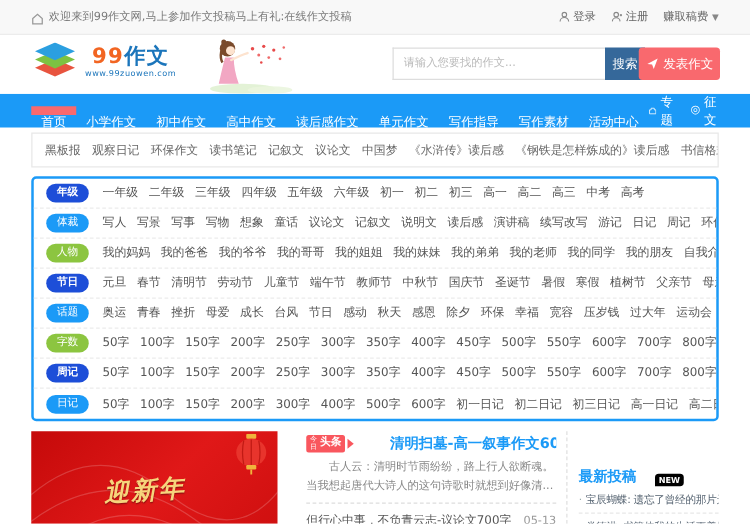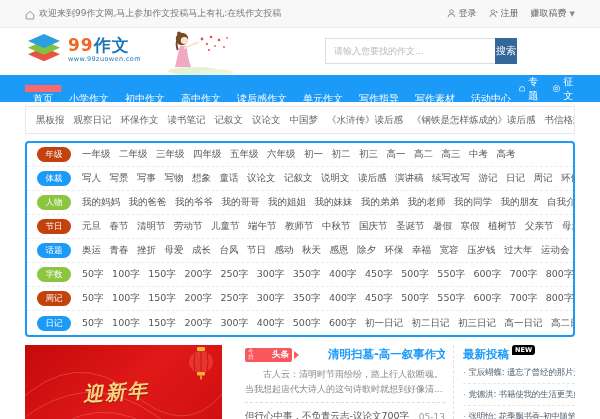--- a/index.html
+++ b/index.html
@@ -18,34 +18,34 @@
   }
   .topbar-left { display: flex; align-items: flex-end; gap: 4px; }
   .topbar-right { display: flex; align-items: center; gap: 12px; }
   .topbar-right .tb-link { display: flex; align-items: center; gap: 3px; color: #666; }
   .caret { font-size: 7px; color: #888; }
 
   
   .header { height: 47px; position: relative; background: #fff; }
   .logo { position: absolute; left: 25px; top: 6px; display: flex; align-items: center; gap: 5px; }
   .logo-text-wrap { display: flex; flex-direction: column; line-height: 1; }
-  .logo-title { font-size: 17px; font-weight: bold; letter-spacing: 1px; }
+  .logo-title { font-size: 17px; font-weight: bold; letter-spacing: 1px; text-align: center; }
   .logo-99 { color: #f26522; }
   .logo-zw { color: #1b75bb; }
   .logo-url { font-size: 6.5px; color: #1b75bb; margin-top: 2px; letter-spacing: .4px; }
   .girl { position: absolute; left: 168px; top: 1px; }
-  .search-area { position: absolute; left: 285px; top: 10px; display: flex; padding-left: 40px; }
+  .search-area { position: absolute; left: 274px; top: 10px; display: flex; padding-left: 40px; }
   .search-input {
     width: 170px; height: 26px; border: 1px solid #ddd; border-right: none;
     font-size: 9px; padding: 0 8px; color: #333; outline: none;
     font-family: inherit;
   }
   .search-input::placeholder { color: #bbb; }
   .search-btn {
-    width: 22px; height: 26px; background: #35689a; color: #fff; border: none;
+    width: 32px; height: 26px; background: #35689a; color: #fff; border: none;
     font-size: 10px; cursor: pointer; font-family: inherit;
   }
   .publish-btn {
     position: absolute; left: 511px; top: 10px; width: 65px; height: 26px;
     background: #f9696e; color: #fff; border: none; border-radius: 3px;
     font-size: 10px; display: flex; align-items: center; justify-content: center;
     gap: 4px; cursor: pointer; font-family: inherit;
   }
 
   
@@ -68,61 +68,61 @@
   .filter-box { margin: 7px 25px 0; border: 2px solid #1b9af7; border-radius: 4px; background: #fff; }
   .filter-row {
     display: flex; align-items: center; height: 24px; padding: 0 10px;
     border-bottom: 1px dashed #ececec; white-space: nowrap; overflow: hidden;
   }
   .filter-row:last-child { border-bottom: none; }
   .pill {
     flex: 0 0 auto; width: 34px; height: 15px; line-height: 15px; border-radius: 8px;
     color: #fff; font-size: 8.5px; text-align: center; margin-right: 11px;
   }
-  .pill-red { background: #c2410c; }
+  .pill-red { background: #1d4ed8; font-weight: bold; }
   .pill-blue { background: #1b9af7; }
   .pill-green { background: #8cc540; }
   .filter-link { font-size: 9.5px; color: #555; margin-right: 8.5px; }
 
   
   .bottom { display: flex; margin: 8px 25px 0; height: 74px; }
   .banner {
     width: 197px; flex: 0 0 197px; position: relative; overflow: hidden;
     background: linear-gradient(135deg, #c50a0a 0%, #e01818 55%, #d01010 100%);
   }
   .banner-text {
     position: absolute; left: 58px; top: 34px; color: #f6d57c;
     font-family: "DejaVu Serif", "Liberation Serif", serif;
     font-size: 20px; font-weight: bold; font-style: italic; letter-spacing: 2px;
     text-shadow: 0 1px 1px rgba(0,0,0,.35); transform: rotate(-4deg);
   }
   .banner-swirl { position: absolute; left: -10px; top: -20px; opacity: .18; }
   .mid-col { width: 200px; flex: 0 0 200px; margin-left: 23px; padding-top: 2px; }
   .headline-row { display: flex; align-items: center; gap: 5px; }
   .headline-badge {
-    display: inline-flex; align-items: center; gap: 18px; background: #f9575e;
-    color: #fff; border-radius: 2px; padding: 1.5px 3px; flex: 0 0 auto;
+    display: inline-flex; align-items: center; gap: 2px; background: #f9575e;
+    color: #fff; border-radius: 2px; padding: 1.5px 3px; flex: 0 0 auto; font-family: Liberation Mono, monospace;
   }
   .hb-small { font-size: 5.5px; line-height: 1; display: inline-block; width: 6px; }
   .hb-main { font-size: 8.5px; font-weight: bold; line-height: 1; }
   .hb-arrow {
     width: 0; height: 0; border-top: 4px solid transparent; border-bottom: 4px solid transparent;
     border-left: 5px solid #f9575e; margin-left: -3px;
   }
   .headline-title { color: #1b9af7; font-weight: bold; font-size: 11.5px; white-space: nowrap; overflow: hidden; margin-left: 24px; }
   .excerpt {
     margin-top: 5px; font-size: 9px; color: #888; line-height: 14.5px;
     text-indent: 2em; height: 29px; overflow: hidden;
   }
   .mid-divider { border-top: 1px dashed #ddd; margin-top: 6px; }
   .mid-list-row { display: flex; justify-content: space-between; align-items: center; margin-top: 7px; }
   .mid-list-link { font-size: 9.5px; color: #555; white-space: nowrap; overflow: hidden; }
   .mid-list-date { font-size: 9px; color: #999; flex: 0 0 auto; margin-left: 6px; }
   .right-col { flex: 1; margin-left: 8px; border-left: 1px dashed #e0e0e0; padding: 2px 0 0 9px; overflow: hidden; }
-  .latest-header { display: flex; align-items: flex-start; gap: 3px; }
+  .latest-header { display: flex; align-items: flex-end; gap: 15px; margin-top: 27px; }
   .latest-title { color: #1b9af7; font-weight: bold; font-size: 11.5px; }
   .new-badge {
     background: #000000; color: #fff; font-size: 6.5px; font-weight: bold;
     padding: 1px 3px; border-radius: 3px 3px 3px 0; margin-top: -2px;
   }
   .latest-item {
     display: flex; align-items: center; font-size: 8.5px; color: #53616f;
     letter-spacing: -.2px; padding: 4.5px 0; border-bottom: 1px dashed #e7e7e7;
     white-space: nowrap; overflow: hidden;
   }
@@ -192,20 +192,26 @@
     <circle cx="56" cy="18" r="1.1" fill="#ef6a6a"></circle>
     <circle cx="41" cy="21" r="1.0" fill="#e84a4a"></circle>
     <circle cx="59" cy="9" r="1.0" fill="#ef6a6a"></circle>
   </svg>
 
   <div class="search-area">
     <input class="search-input" type="text" placeholder="请输入您要找的作文..." style="">
     <button class="search-btn">搜索</button>
   </div>
 
+  <button class="publish-btn">
+    <svg width="10" height="10" viewBox="0 0 12 12">
+        <path d="M1 6.2 L11 1 L7.2 11 L5.6 6.8 Z" fill="#fff"></path>
+      </svg>
+    <span>发表作文</span>
+  </button>
 </div>
 
 <div class="nav">
   <div style="display:flex">
       <a class="nav-item active">首页</a>
       <a class="nav-item">小学作文</a>
       <a class="nav-item">初中作文</a>
       <a class="nav-item">高中作文</a>
       <a class="nav-item">读后感作文</a>
       <a class="nav-item">单元作文</a>

